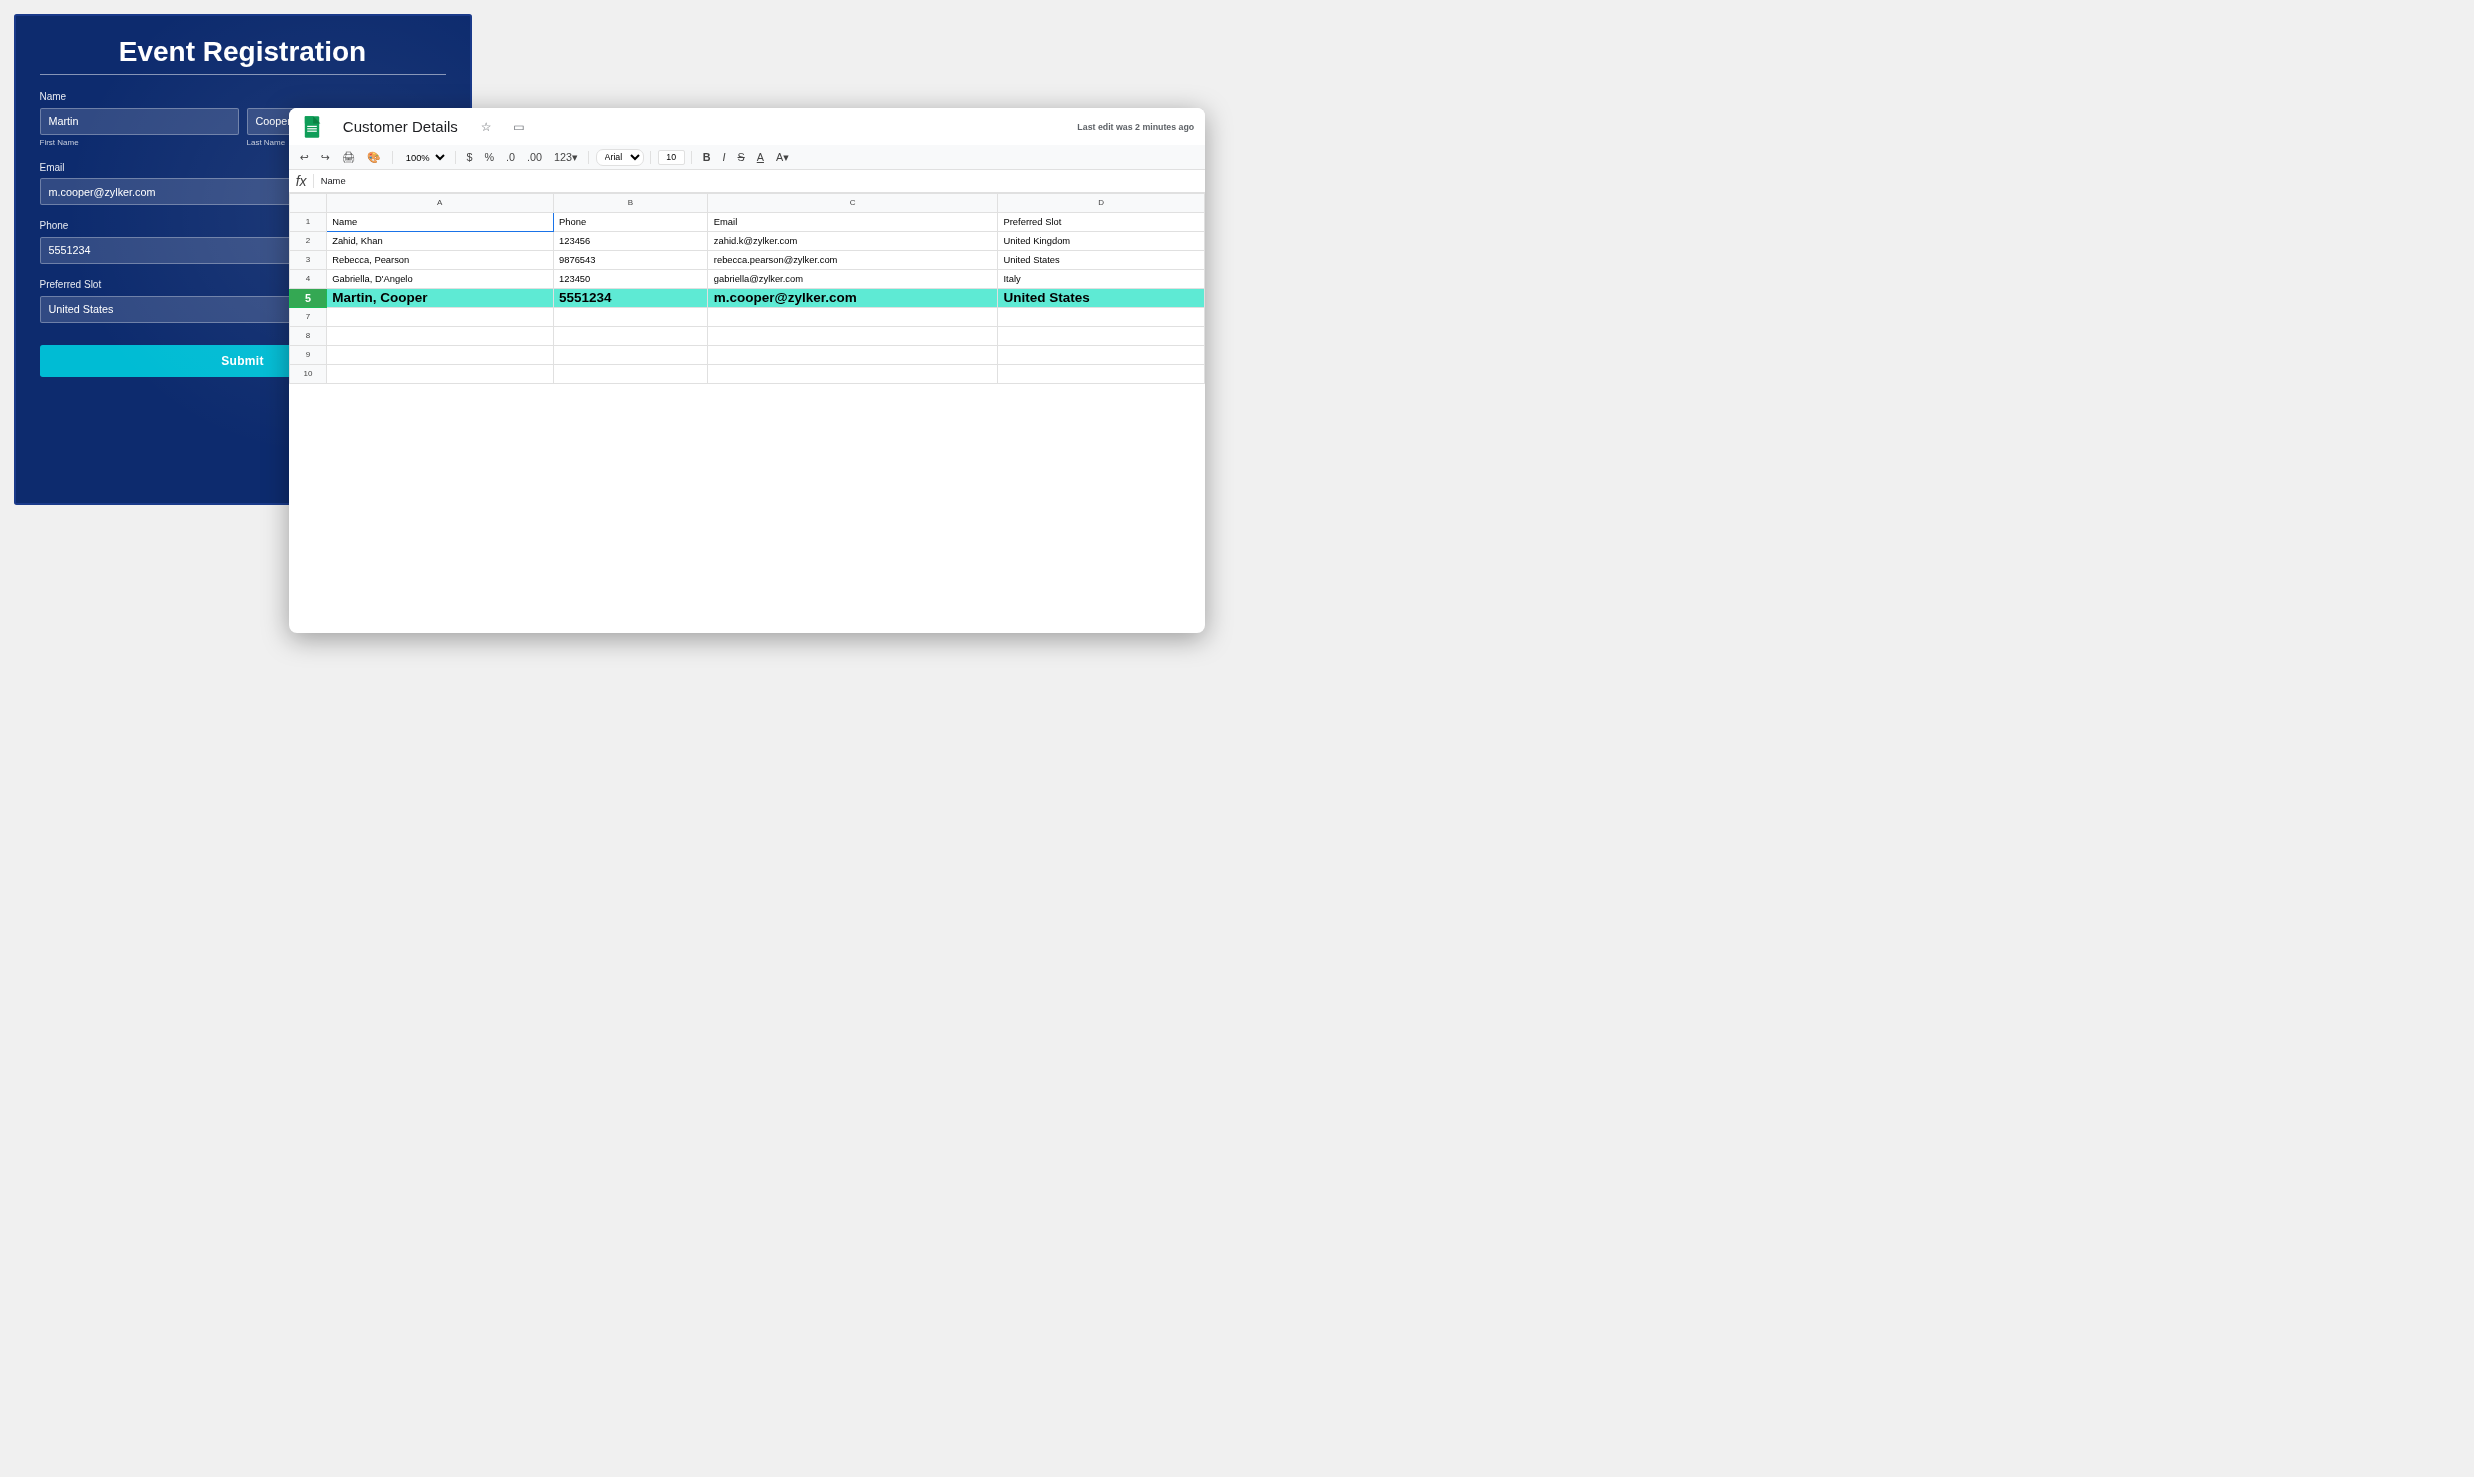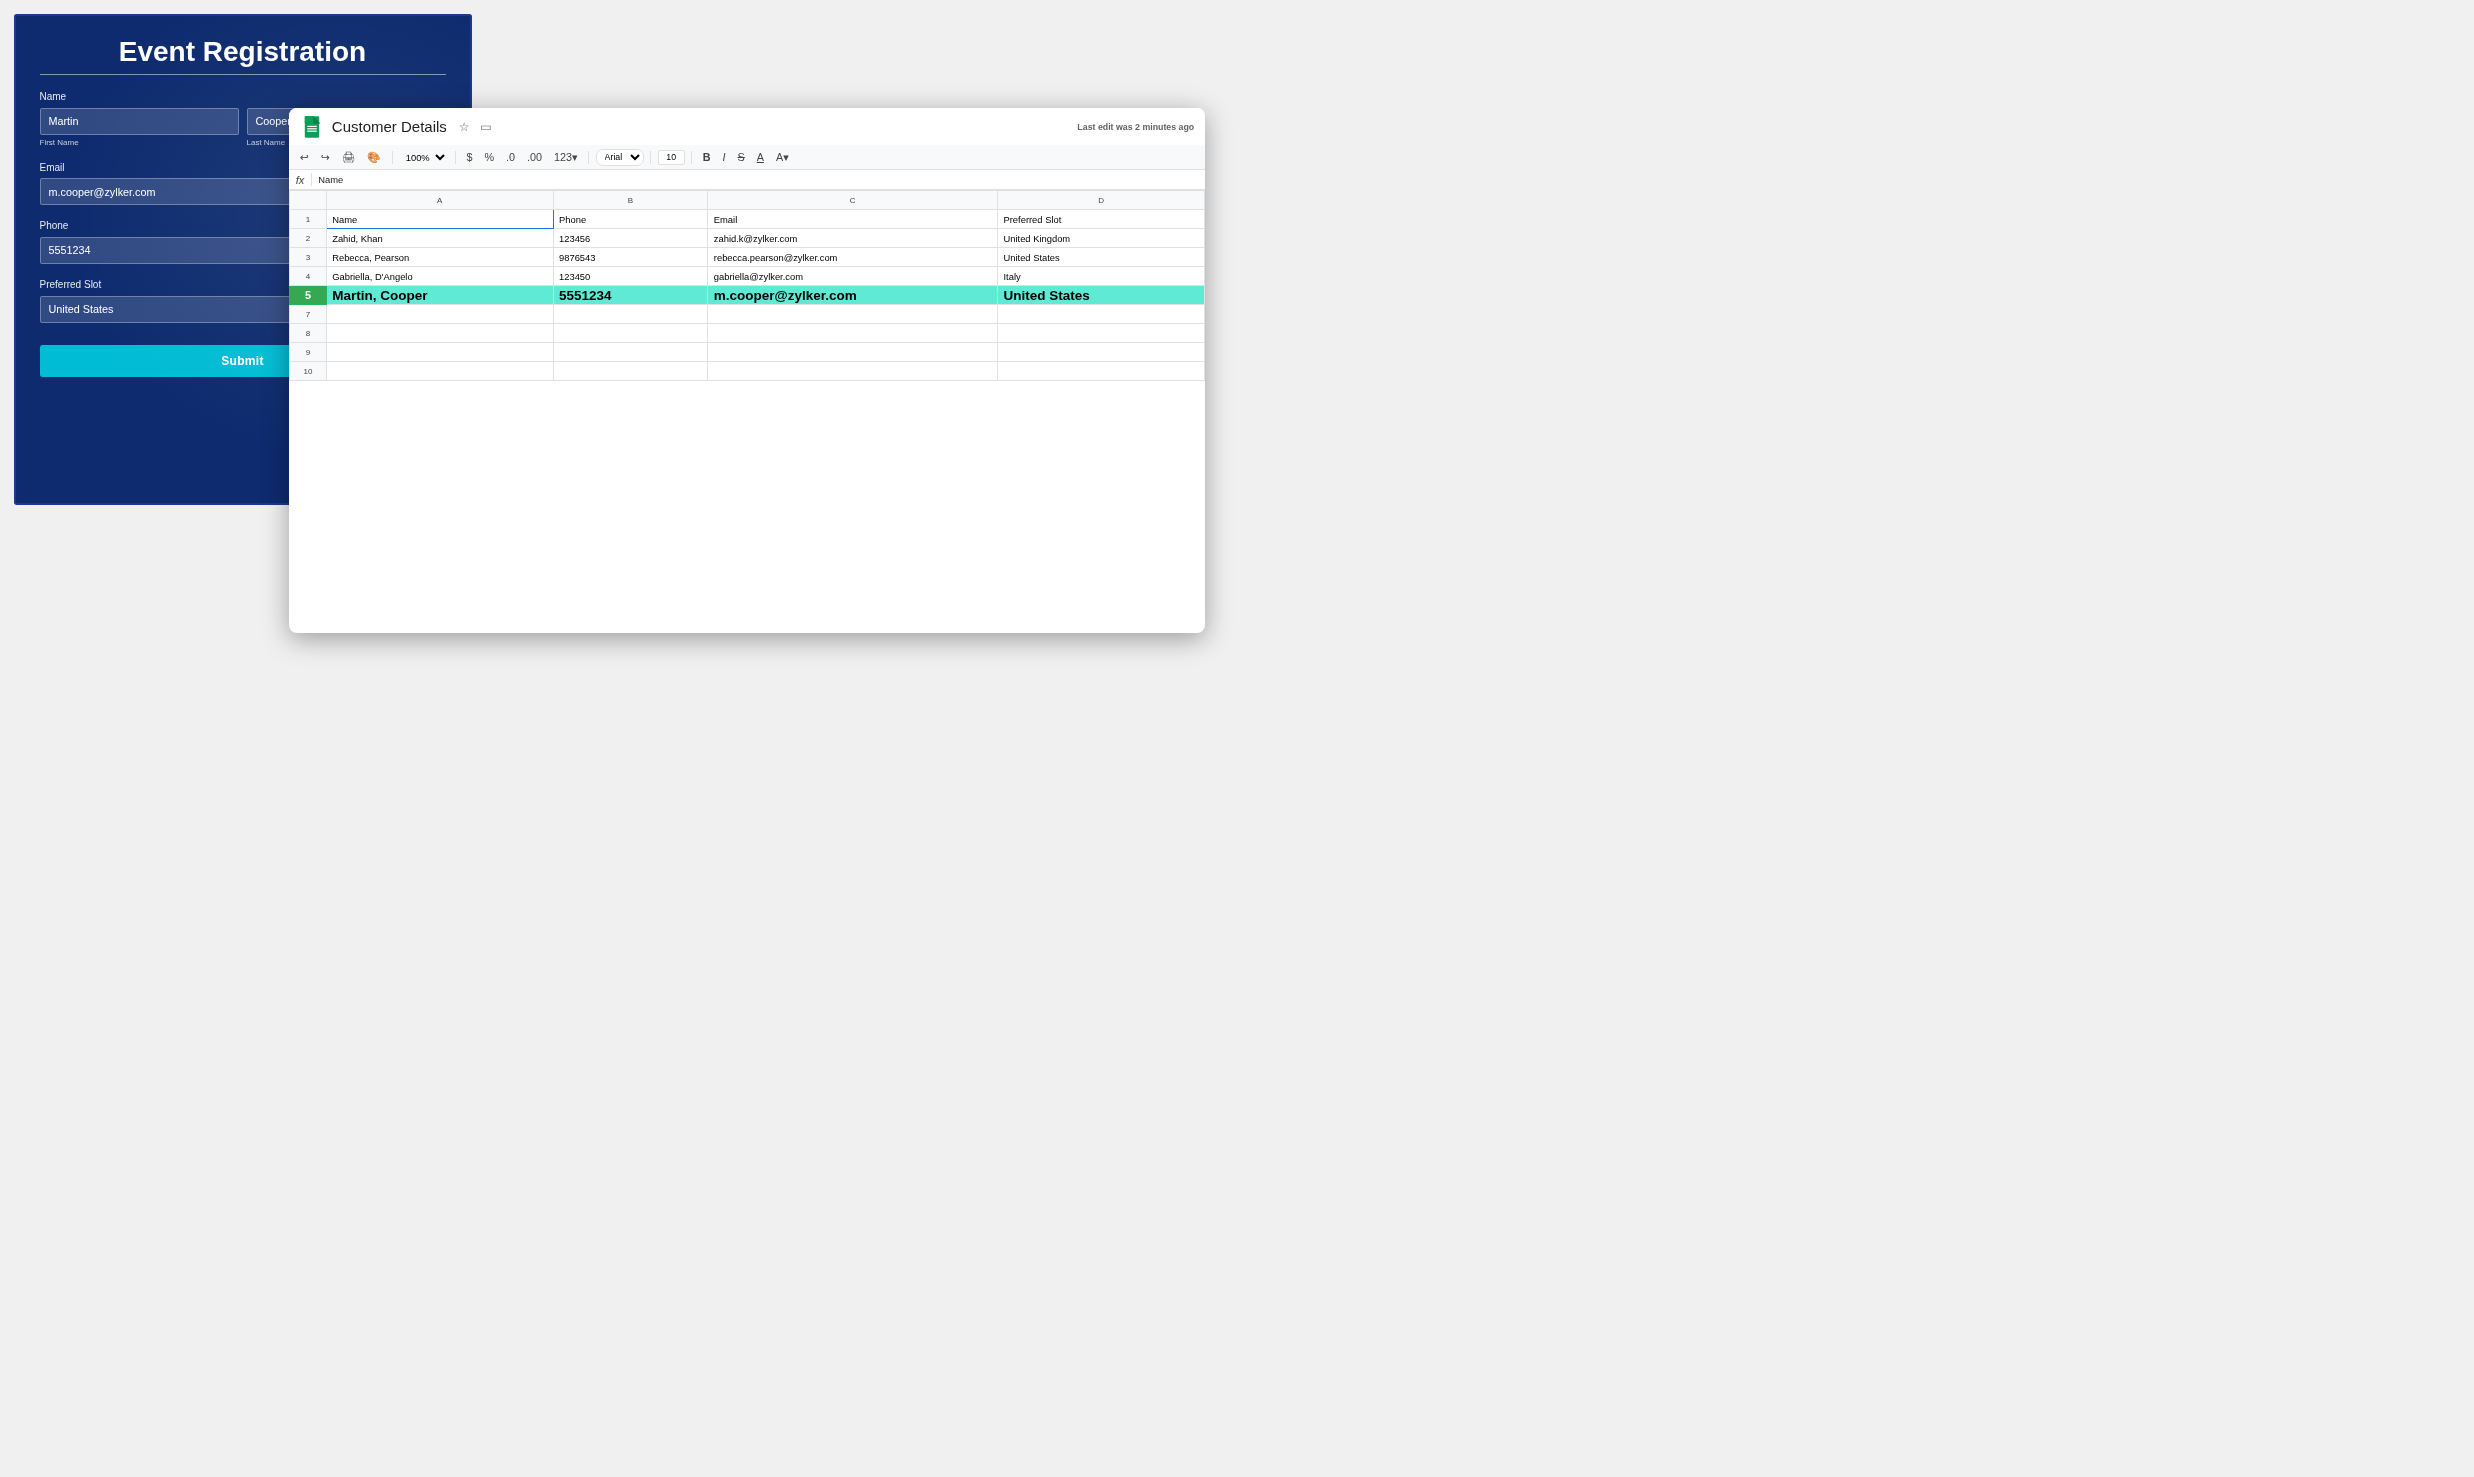--- a/index.html
+++ b/index.html
@@ -115,21 +115,21 @@
       overflow: hidden;
       display: flex;
       flex-direction: column;
     }
 
     
     .sheets-titlebar {
       display: flex;
       align-items: center;
       padding: 6.7px 10.8px;
-      gap: 8px;
+      gap: 19px;
       background: #fff;
     }
 
     .sheets-logo {
       width: 24px;
       height: 24px;
     }
 
     .sheets-doc-title {
       font-size: 15px;
@@ -232,21 +232,21 @@
       align-items: center;
       padding: 2.7px 6.7px;
       gap: 6.7px;
       border-bottom: 0.7px solid #e0e0e0;
       background: #fff;
     }
 
     .formula-icon {
       font-style: italic;
       color: #444;
-      font-size: 11px;
+      font-size: 14px;
     }
 
     .formula-separator { width: 0.7px; height: 13.5px; background: #e0e0e0; }
 
     .formula-content {
       font-size: 9.4px;
       color: #202124;
     }
 
     

